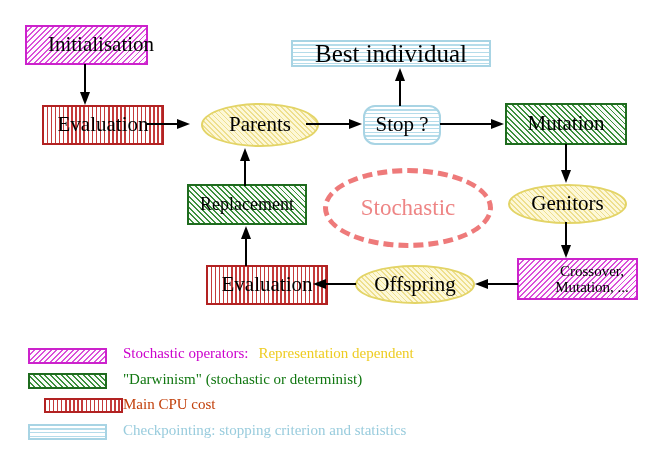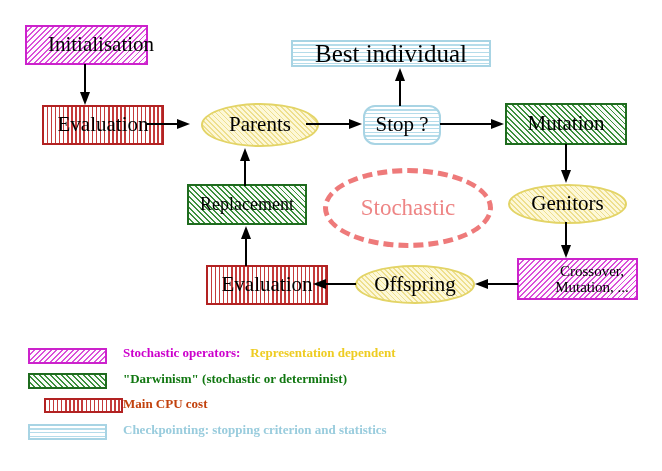--- a/index.html
+++ b/index.html
@@ -50,21 +50,21 @@
   .line { position:absolute; background:#000; }
   .ah { position:absolute; width:0; height:0; }
   .ah-right { border-top:5px solid transparent; border-bottom:5px solid transparent; border-left:13px solid #000; }
   .ah-left  { border-top:5px solid transparent; border-bottom:5px solid transparent; border-right:13px solid #000; }
   .ah-up    { border-left:5px solid transparent; border-right:5px solid transparent; border-bottom:13px solid #000; }
   .ah-down  { border-left:5px solid transparent; border-right:5px solid transparent; border-top:13px solid #000; }
   
   .swatch { position:absolute; left:28px; width:79px; box-sizing:border-box; }
   .swatch.hatch-magenta, .swatch.hatch-green, .swatch.stripes-red, .swatch.stripes-cyan { border-width:2px; }
   .legend-text {
-    position:absolute; left:123px; font-size:13px; font-weight:bold; white-space:nowrap;
+    position:absolute; left:123px; font-size:15px; font-weight:normal; white-space:nowrap;
   }
   .legend-gap { margin-left:10px; }
 </style>
 </head>
 <body>
 
 <div class="canvas">
 
   <div class="node hatch-magenta fs-main" style="left:25px; top:25px; width:123px; height:40px;">
     <span>Initialisation</span>

